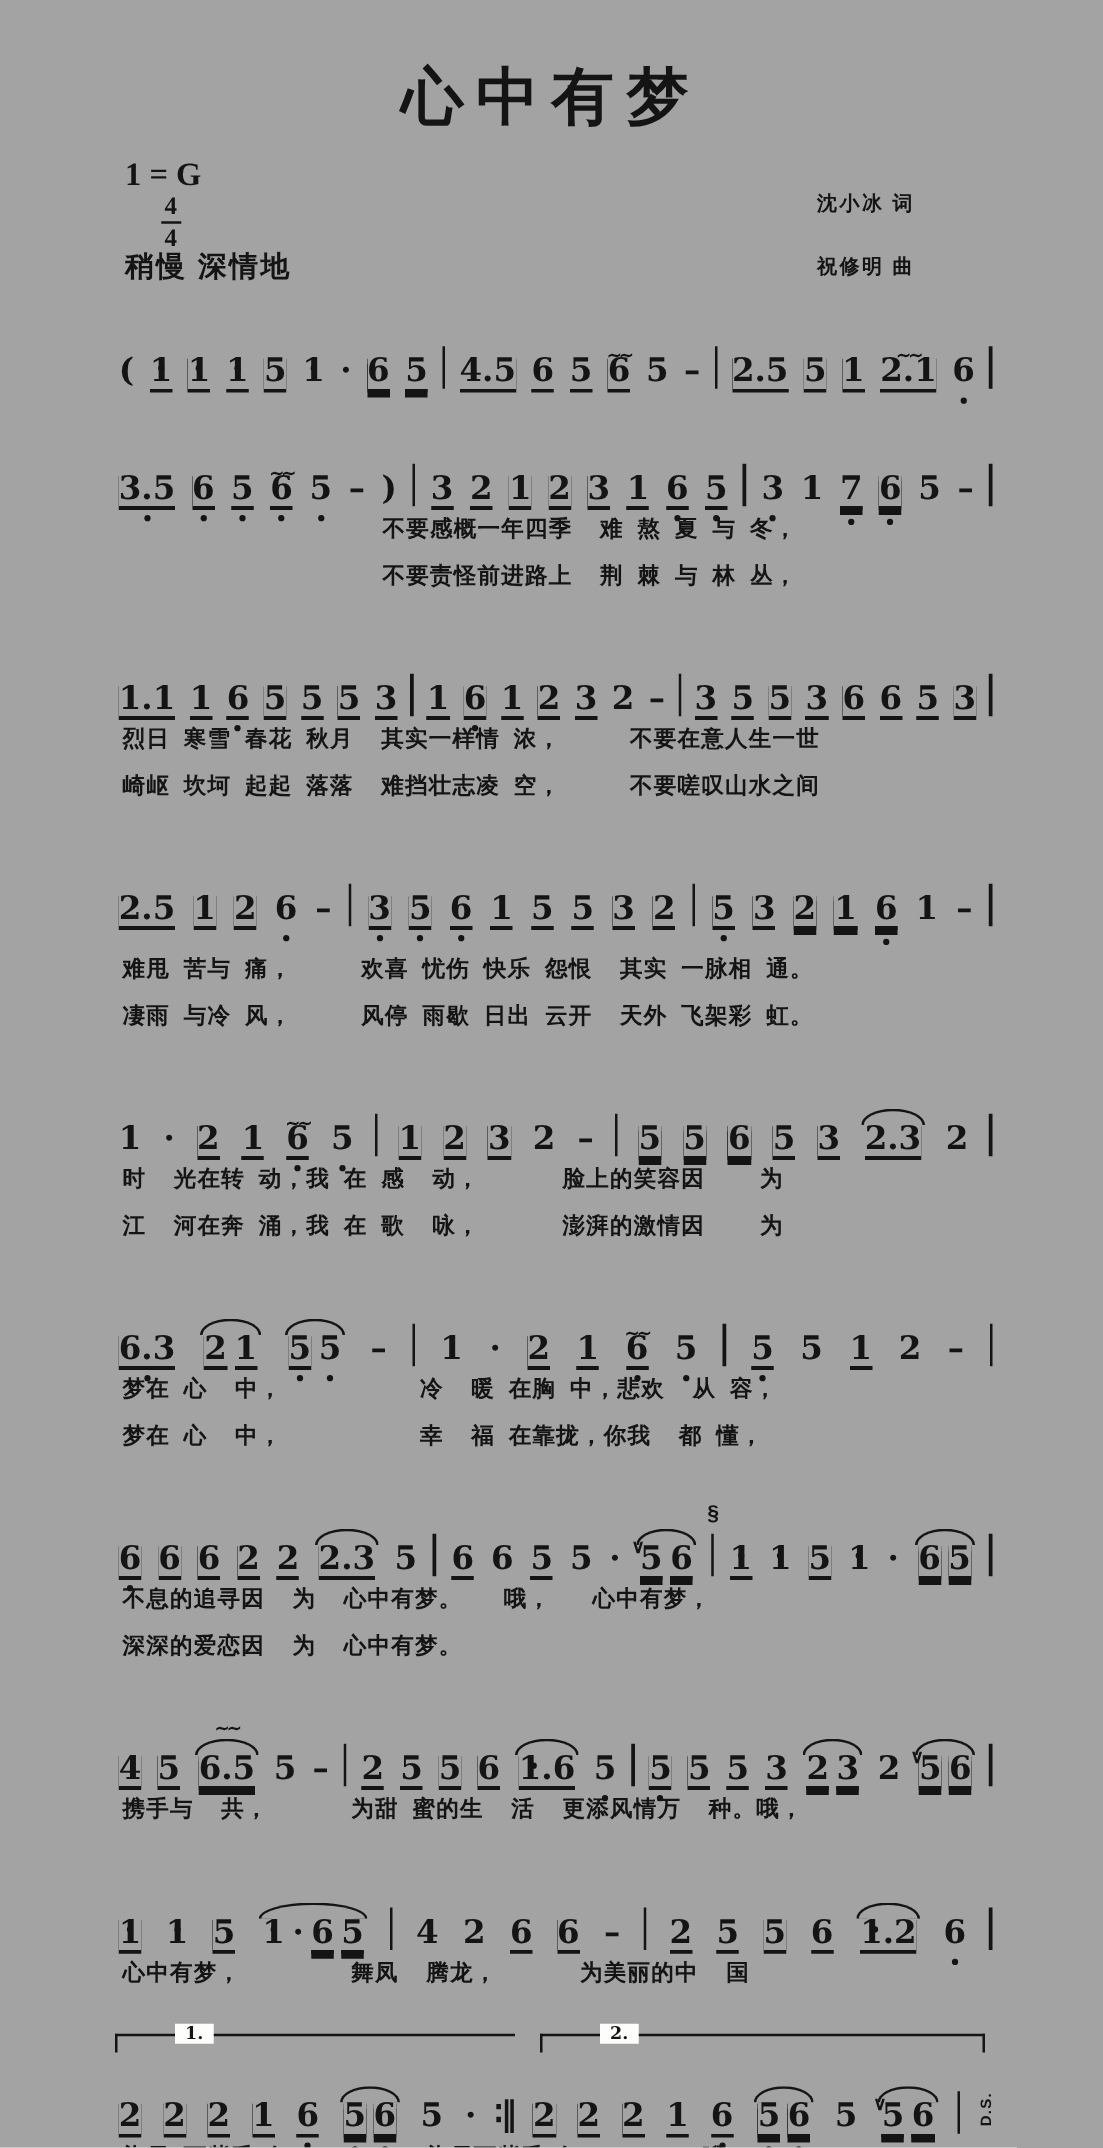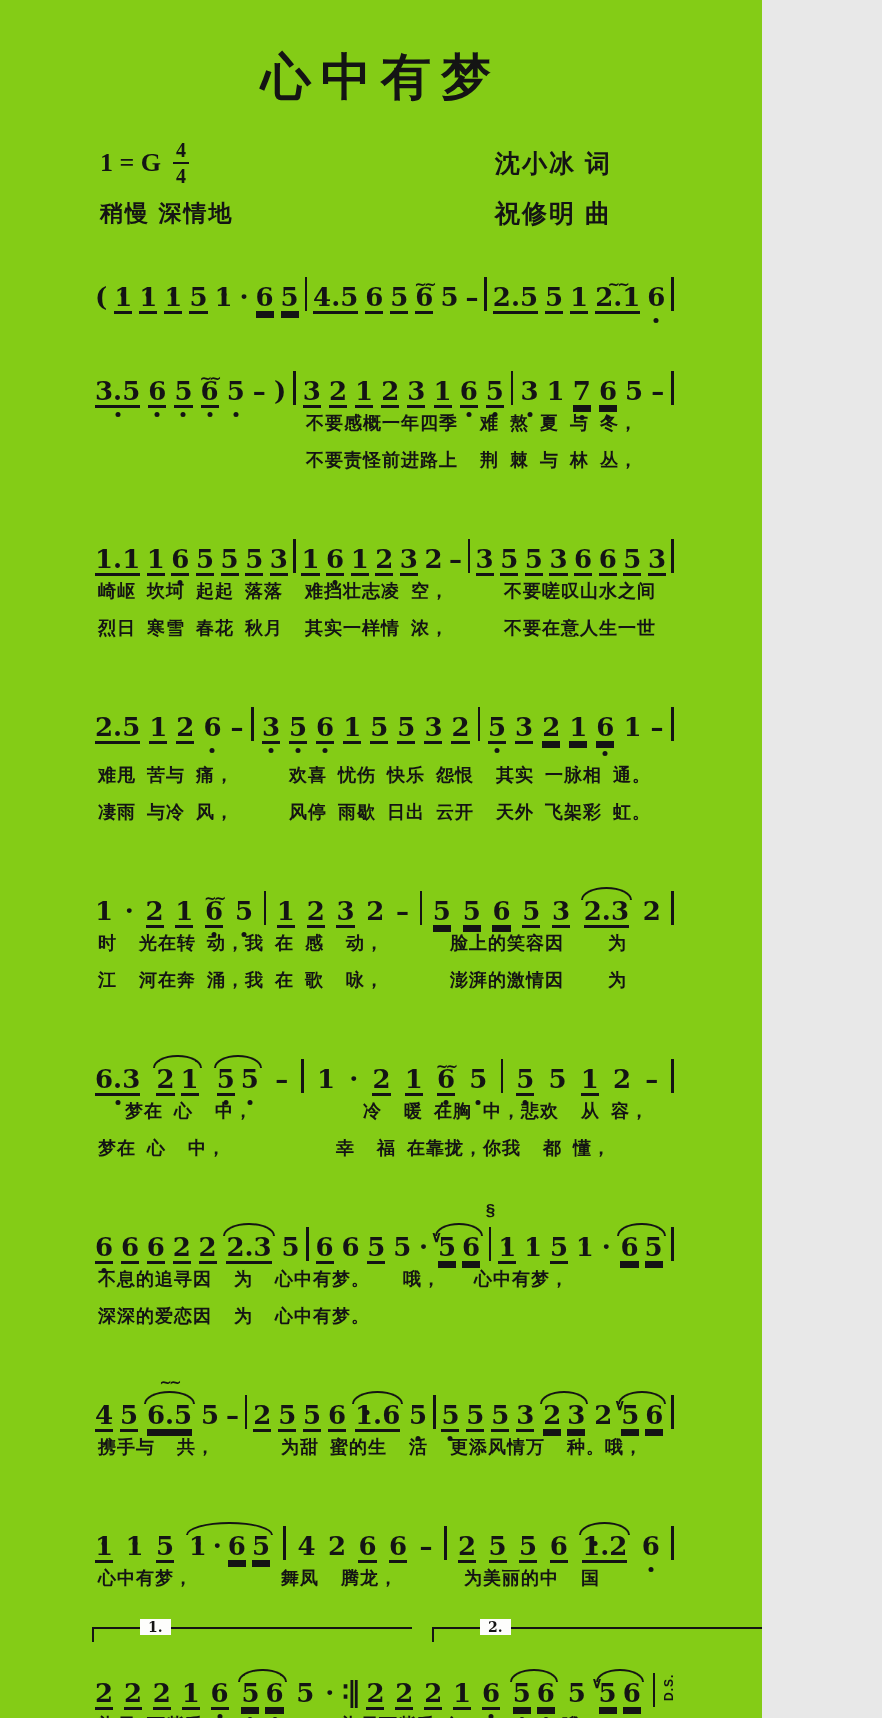--- a/index.html
+++ b/index.html
@@ -1,29 +1,29 @@
 <!DOCTYPE html>
 <html><head>
 <meta charset="utf-8">
 <style>
   html,body{margin:0;padding:0;background:#e8e8e8;}
-  .sheet{width:762px;height:1718px;background:#84cc16;position:relative;overflow:hidden;
+  .sheet{width:882px;height:1718px;background:#a3a3a3;position:relative;overflow:hidden;
          font-family:"Liberation Sans",sans-serif;color:#141414;}
   
   .title{text-align:center;font-size:50px;font-weight:800;letter-spacing:10px;
          padding-top:44px;margin-bottom:30px;font-family:"Liberation Sans",sans-serif;}
   .hrow{display:flex;justify-content:space-between;align-items:center;
         margin:0 150px 6px 100px;height:44px;}
   .keysig{display:flex;align-items:center;font-size:26px;font-weight:700;
-          font-family:"Liberation Serif",serif;}
+          font-family:"Liberation Serif",serif;flex-direction:column;}
   .frac{display:inline-flex;flex-direction:column;align-items:center;margin-left:12px;
         font-size:20px;font-weight:800;line-height:1;}
   .frac .ft{border-bottom:2px solid #141414;padding:0 3px 2px;}
   .frac .fb{padding-top:2px;}
-  .credit{font-size:25px;font-weight:700;letter-spacing:2px;}
+  .credit{font-size:16px;font-weight:700;letter-spacing:2px;}
   .tempo{font-size:23px;font-weight:700;letter-spacing:2px;}
   
   .score{margin-top:10px;}
   .sys{margin:0 86px 28px 92px;position:relative;}
   .mrow{display:flex;justify-content:space-between;align-items:flex-end;
         padding-top:16px;min-height:50px;}
   .cell{position:relative;display:inline-block;padding:0 3px;}
   .n{display:inline-block;font-family:"DejaVu Serif","Liberation Serif",serif;
      font-weight:700;font-size:26px;line-height:1.05;}
   .u1{box-shadow:0 3px 0 #141414;}
@@ -178,22 +178,22 @@
           <span class="cell"><span class="n u1">5</span></span>
           <span class="cell"><span class="n u1">3</span></span>
           <span class="cell"><span class="n u1">6</span></span>
           <span class="cell"><span class="n u1">6</span></span>
           <span class="cell"><span class="n u1">5</span></span>
           <span class="cell"><span class="n u1">3</span></span>
           <span class="barwrap">
             <span class="bar"></span>
           </span>
         </div>
+        <div class="lyric" style="padding-left: 6px;">烈日 寒雪 春花 秋月  其实一样情 浓，     不要在意人生一世</div>
         <div class="lyric" style="padding-left: 6px;">崎岖 坎坷 起起 落落  难挡壮志凌 空，     不要嗟叹山水之间</div>
-        <div class="lyric" style="padding-left: 6px;">烈日 寒雪 春花 秋月  其实一样情 浓，     不要在意人生一世</div>
       </div>
       <div class="sys">
         <div class="mrow">
           <span class="cell"><span class="n u1">2.5</span></span>
           <span class="cell"><span class="n u1">1</span></span>
           <span class="cell"><span class="n u1">2</span></span>
           <span class="cell"><span class="n">6</span><span class="ld"></span></span>
           <span class="cell"><span class="n dashn">–</span></span>
           <span class="barwrap">
             <span class="bar"></span>
@@ -284,21 +284,21 @@
           </span>
           <span class="cell"><span class="n u1">5</span><span class="ld"></span></span>
           <span class="cell"><span class="n">5</span></span>
           <span class="cell"><span class="n u1">1</span></span>
           <span class="cell"><span class="n">2</span></span>
           <span class="cell"><span class="n dashn">–</span></span>
           <span class="barwrap">
             <span class="bar"></span>
           </span>
         </div>
-        <div class="lyric" style="padding-left: 6px; text-align: center;">梦在 心  中，          冷  暖 在胸 中，悲欢  从 容，</div>
+        <div class="lyric" style="padding-left: 6px;">梦在 心  中，          冷  暖 在胸 中，悲欢  从 容，</div>
         <div class="lyric" style="padding-left: 6px;">梦在 心  中，          幸  福 在靠拢，你我  都 懂，</div>
       </div>
       <div class="sys">
         <div class="mrow">
           <span class="cell"><span class="n u1">6</span><span class="ld"></span></span>
           <span class="cell"><span class="n u1">6</span></span>
           <span class="cell"><span class="n u1">6</span></span>
           <span class="cell"><span class="n u1">2</span></span>
           <span class="cell"><span class="n u1">2</span></span>
           <span class="grp arc">

